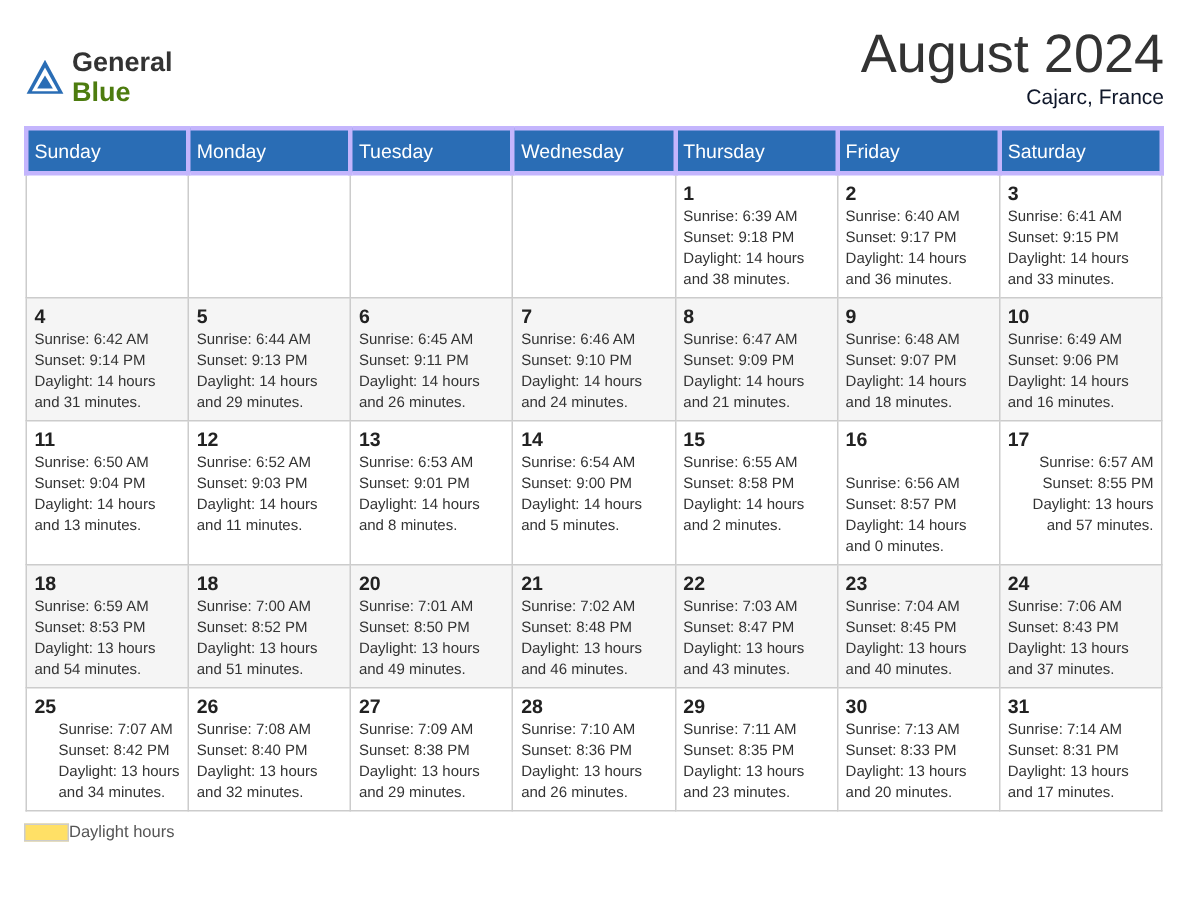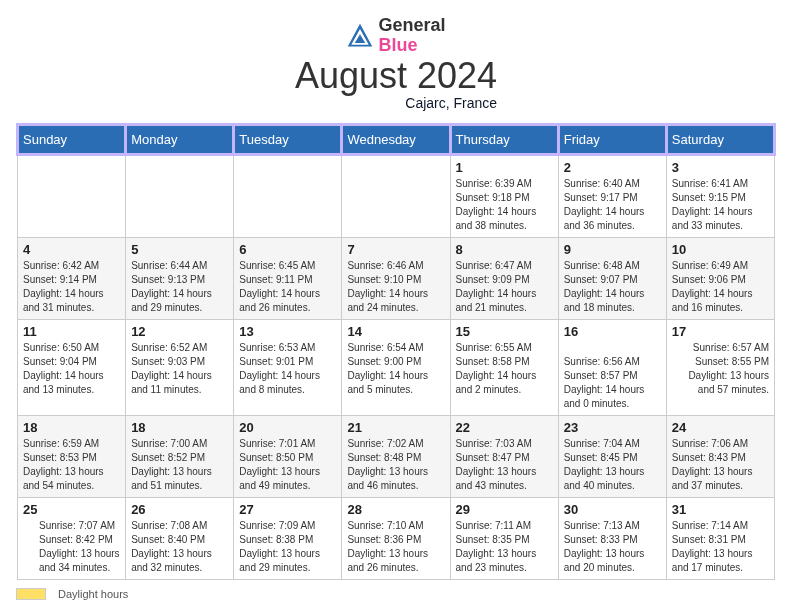--- a/index.html
+++ b/index.html
@@ -6,36 +6,35 @@
     body {
       font-family: Arial, sans-serif;
       background: #fff;
       width: 792px;
       min-height: 612px;
       padding: 16px;
     }
     .header {
       display: flex;
       justify-content: space-between;
-      align-items: center;
+      align-items: flex-end;
       margin-bottom: 12px;
-      flex-direction: column;
     }
     .logo {
       display: flex;
       align-items: center;
       gap: 4px;
     }
     .logo-text {
       font-size: 18px;
       font-weight: bold;
       line-height: 1.1;
     }
     .logo-general { color: #333; }
-    .logo-blue { color: #ec4899; }
+    .logo-blue { color: #4d7c0f; }
     .logo-icon {
       width: 28px;
       height: 28px;
     }
     .title-block {
       text-align: right;
     }
     .month-year {
       font-size: 36px;
       font-weight: normal;
@@ -85,21 +84,21 @@
     }
     .empty-cell {
       background: #fff !important;
     }
     .footer-note {
       margin-top: 8px;
       font-size: 11px;
       color: #555;
       display: flex;
       align-items: center;
-      gap: 12px;
+      gap: 0;
     }
     .daylight-swatch {
       display: inline-block;
       width: 30px;
       height: 12px;
       background: #ffe066;
       border: 1px solid #ccc;
       vertical-align: middle;
     }
   </style>

